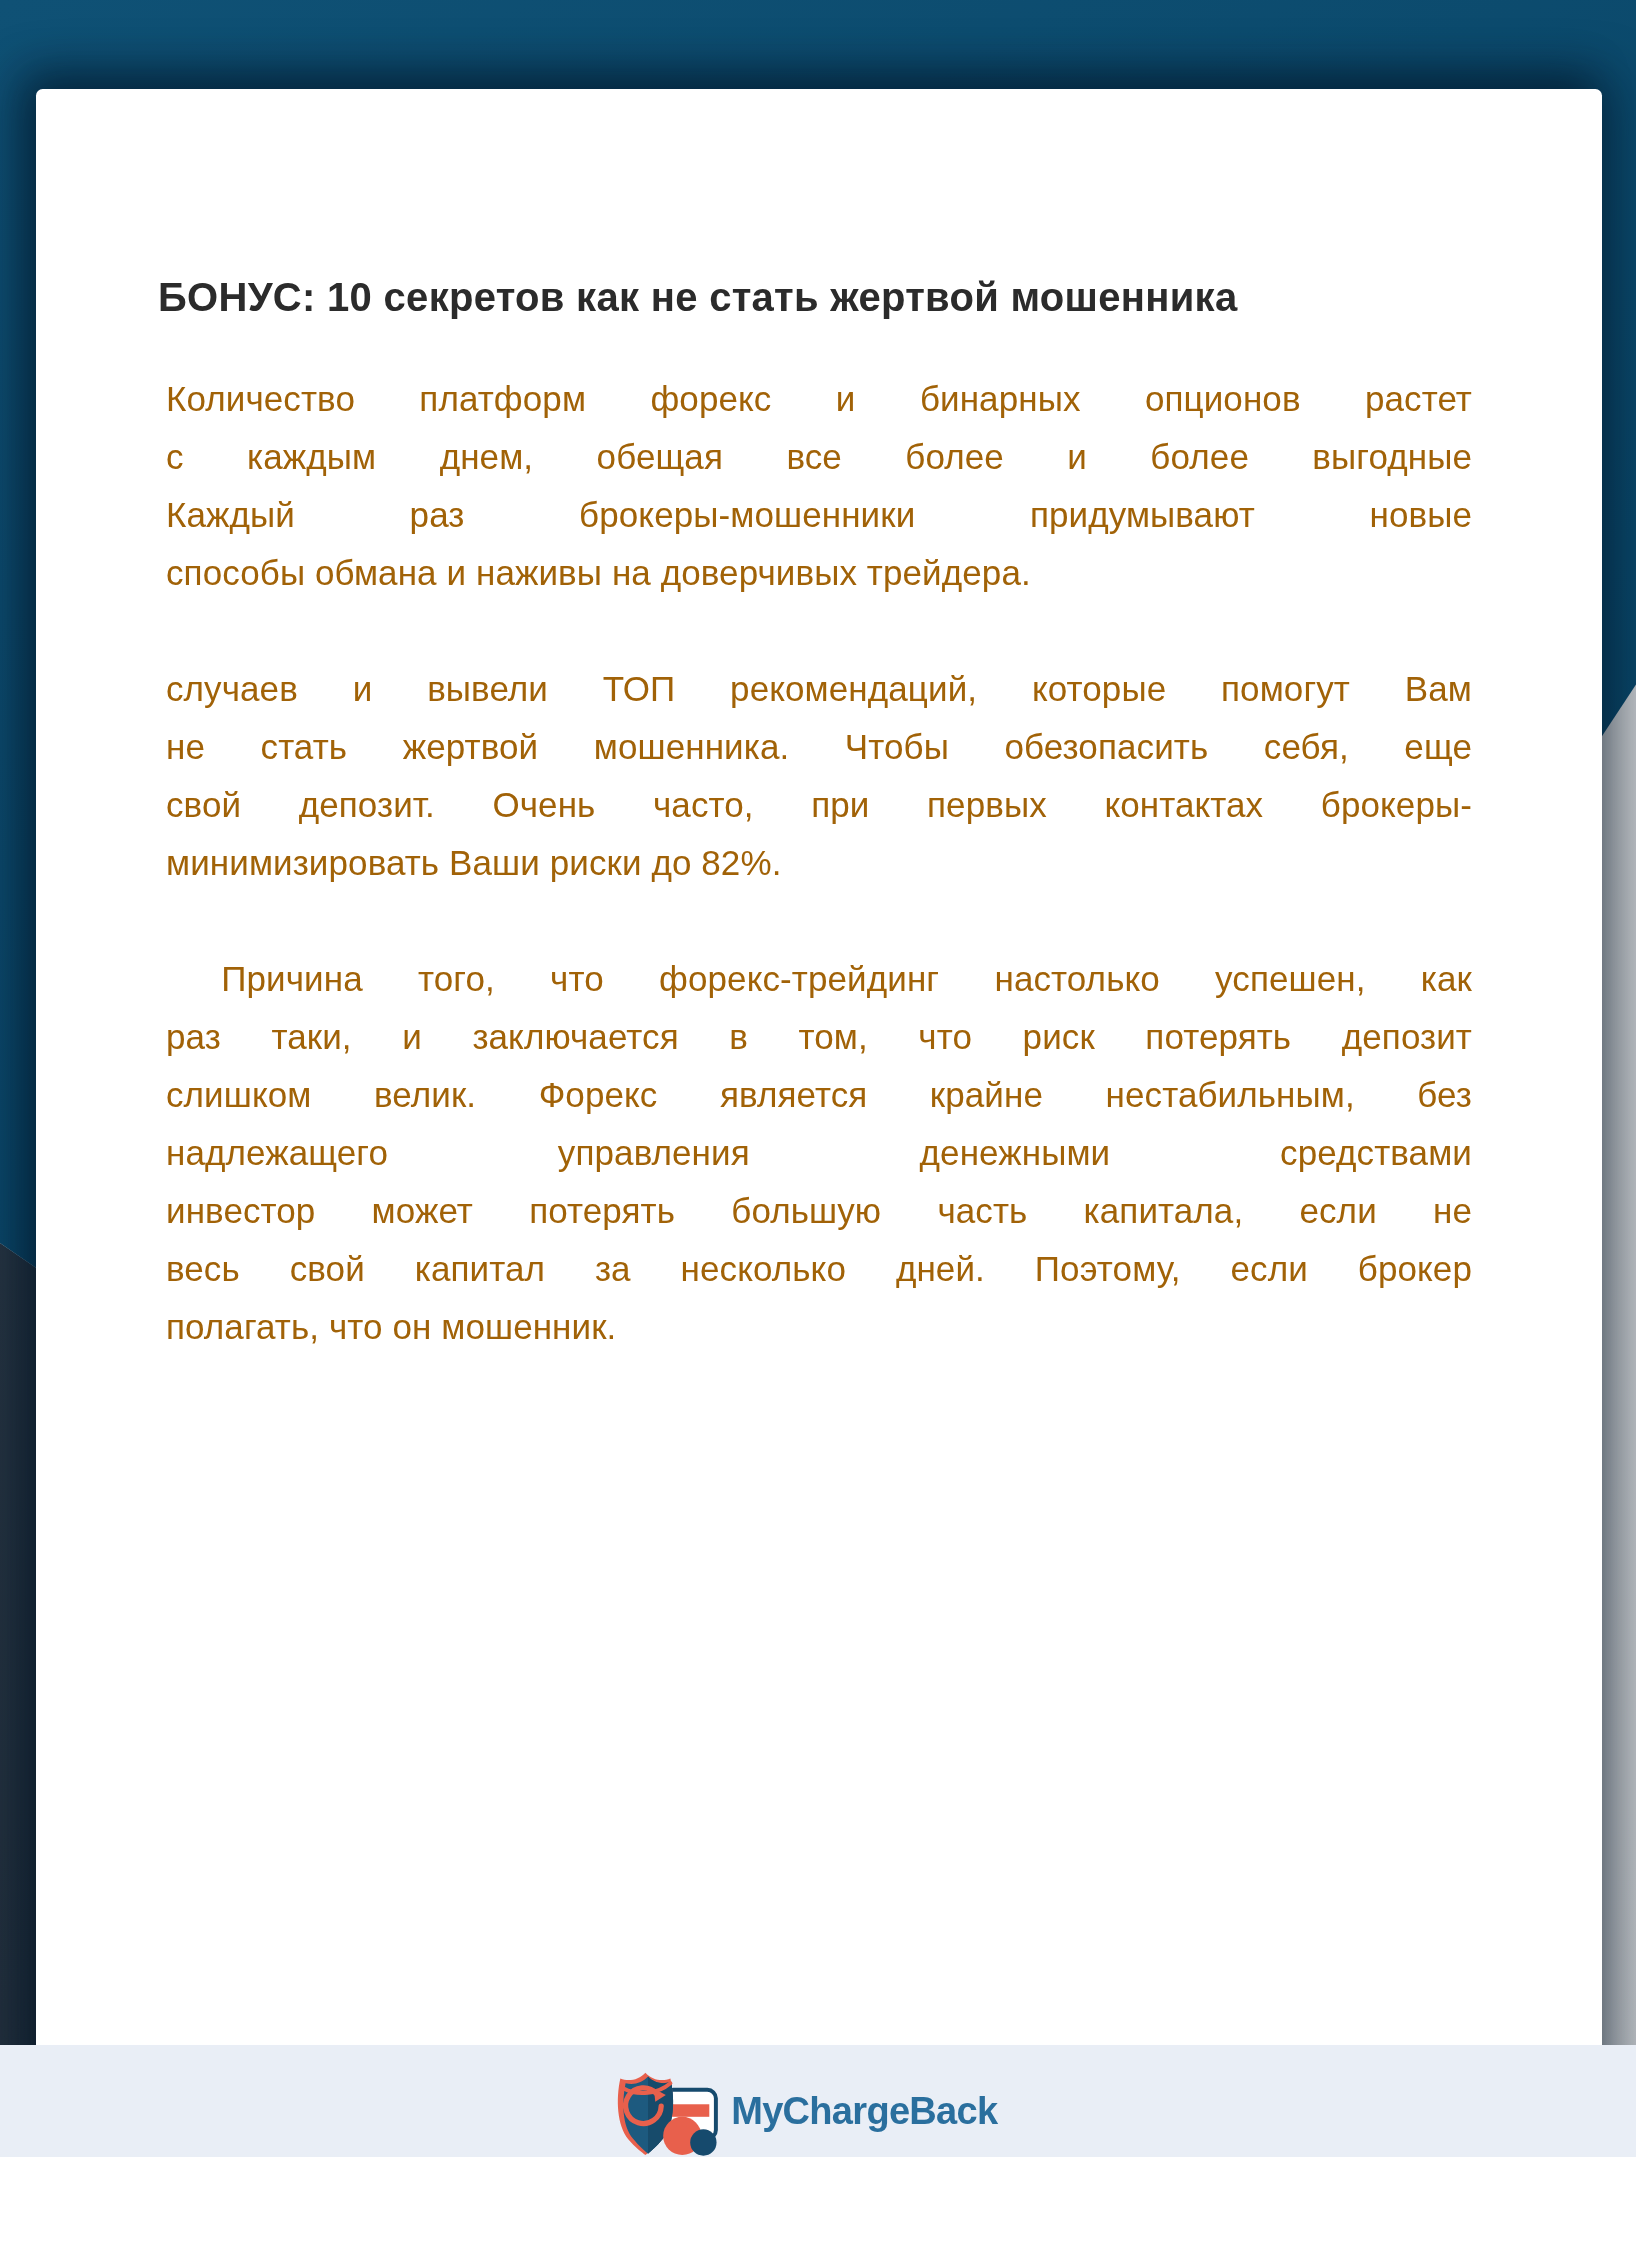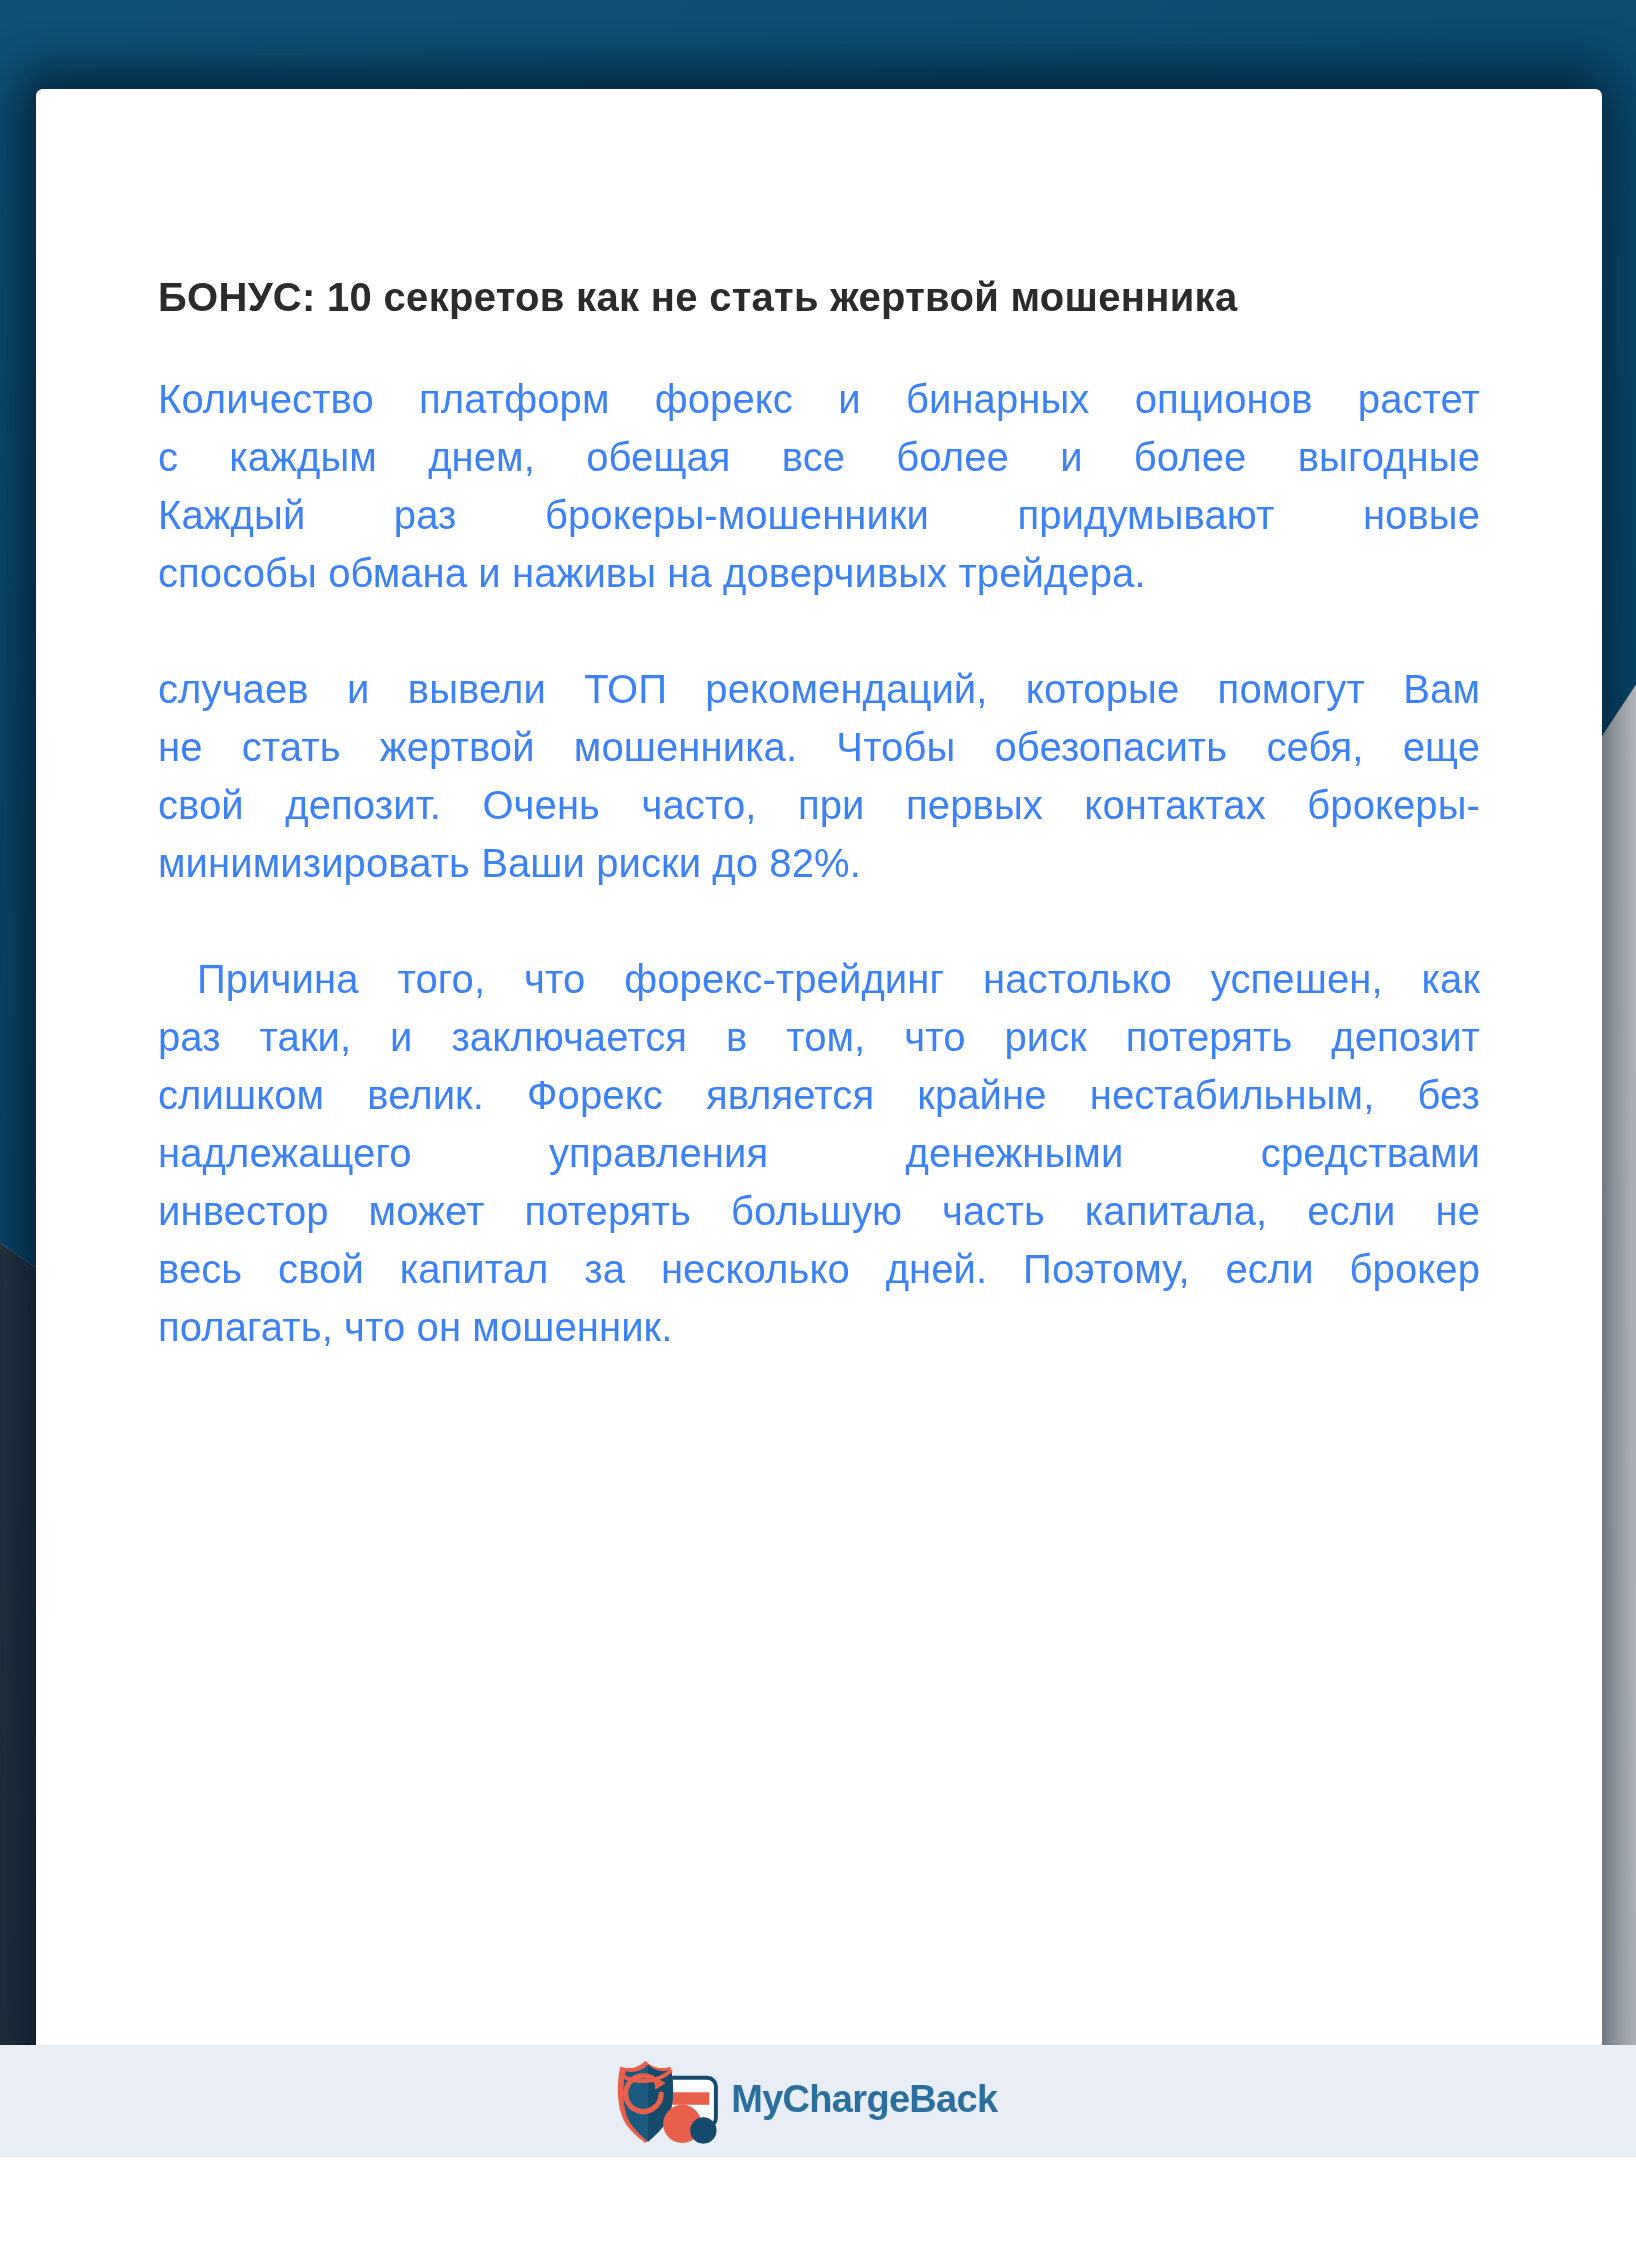--- a/index.html
+++ b/index.html
@@ -48,24 +48,24 @@
   .heading {
     margin: 0;
     font-size: 40px;
     line-height: 42px;
     font-weight: 700;
     letter-spacing: 0.3px;
     color: #2b2b2b;
     white-space: nowrap;
   }
   .para {
-    margin: 0;
-    font-size: 40px;
+    margin: 8px;
+    font-size: 35px;
     font-weight: 300;
-    color: #3b82f6;
+    color: #a16207;
     letter-spacing: 0.1px;
   }
   .para-1 { margin-top: 52px; }
   .para-2 { margin-top: 58px; }
   .para-3 { margin-top: 58px; }
   .line {
     line-height: 58px;
     height: 58px;
     text-align: justify;
     text-align-last: justify;
@@ -76,21 +76,21 @@
   }
   
   .footer {
     position: absolute;
     left: 0;
     bottom: 0;
     width: 1637px;
     height: 112px;
     background: #e9eef6;
     display: flex;
-    align-items: center;
+    align-items: flex-end;
     justify-content: center;
   }
   .brand {
     display: flex;
     align-items: center;
     gap: 12px;
     transform: translateX(-13.2px);
   }
   .brand-icon { width: 106px; height: 87px; flex: 0 0 auto; }
   .brand-name {

